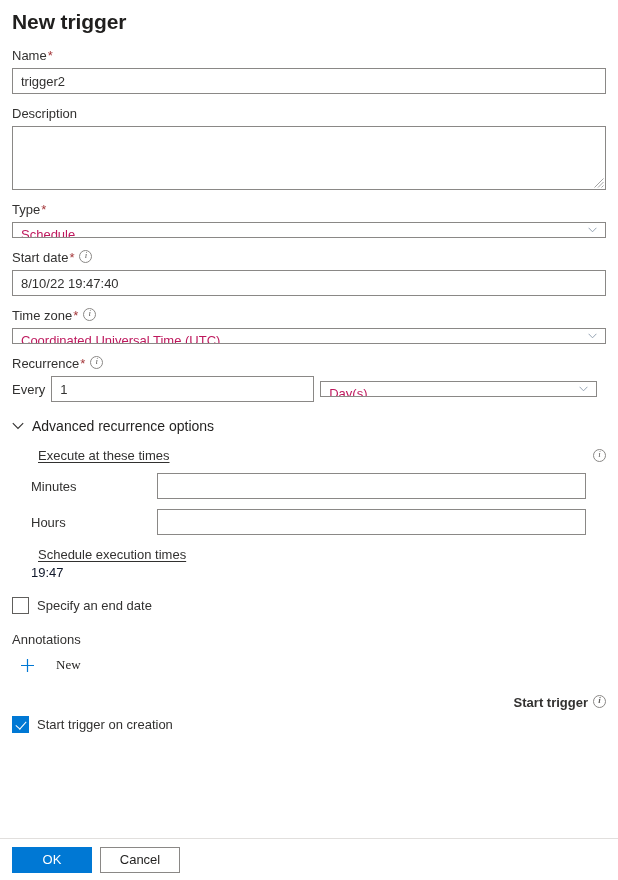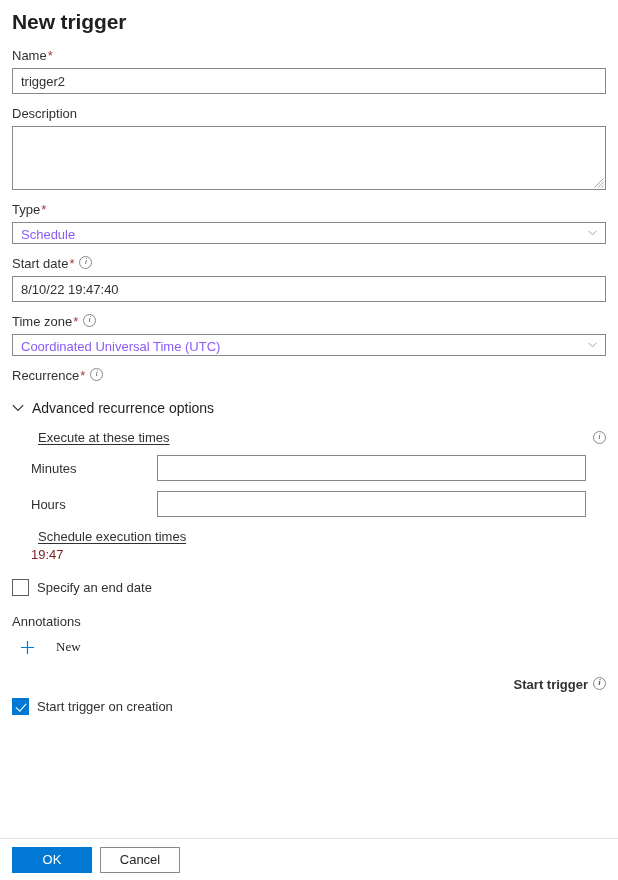--- a/index.html
+++ b/index.html
@@ -108,27 +108,27 @@
     right: 2px;
     bottom: 2px;
     width: 10px;
     height: 10px;
     pointer-events: none;
   }
 
   .sel {
     position: relative;
     width: 100%;
-    height: 22px;
+    height: 16px;
     border: 1px solid #8a8886;
     background: #fff;
     padding: 0 26px 0 8px;
     line-height: 24px;
     font-size: 13px;
-    color: #8b5cf6;
+    color: #be185d;
     white-space: nowrap;
     overflow: hidden;
   }
   .chev {
     position: absolute;
     right: 8px;
     top: 50%;
     margin-top: -3px;
     width: 9px;
     height: 6px;
@@ -182,21 +182,21 @@
     width: 126px;
     flex: none;
     font-size: 13px;
     color: #323130;
   }
   .hm-input { width: 429px; flex: none; }
 
   .sched-block { margin-top: 12px; }
   .sched-val {
     font-size: 13px;
-    color: #7f1d1d;
+    color: #0f172a;
     margin-top: 2px;
     line-height: 17px;
   }
 
   .cb-row {
     display: flex;
     align-items: center;
     gap: 8px;
     margin-top: 16px;
   }
@@ -330,20 +330,30 @@
       <svg class="chev" viewBox="0 0 9 6">
         <path d="M0.6 0.8 L4.5 4.8 L8.4 0.8" stroke="#8a9aab" stroke-width="0.9" fill="none"></path>
       </svg>
     </div>
   </div>
 
   <div class="field">
     <span class="lbl">
       <span>Recurrence</span><span class="req">*</span><span class="info-icon"></span>
     </span>
+    <div class="row-every">
+      <span class="every-label">Every</span>
+      <input class="txt every-input" type="text" value="1" style="">
+      <div class="sel every-unit">
+        <span>Day(s)</span>
+        <svg class="chev" viewBox="0 0 9 6">
+          <path d="M0.6 0.8 L4.5 4.8 L8.4 0.8" stroke="#8a9aab" stroke-width="0.9" fill="none"></path>
+        </svg>
+      </div>
+    </div>
   </div>
 
   <div class="accordion">
     <svg class="caret" viewBox="0 0 12 8">
       <path d="M0.8 1.2 L6 6.4 L11.2 1.2" stroke="#323130" stroke-width="1.1" fill="none"></path>
     </svg>
     <span>Advanced recurrence options</span>
   </div>
 
   <div class="adv">

